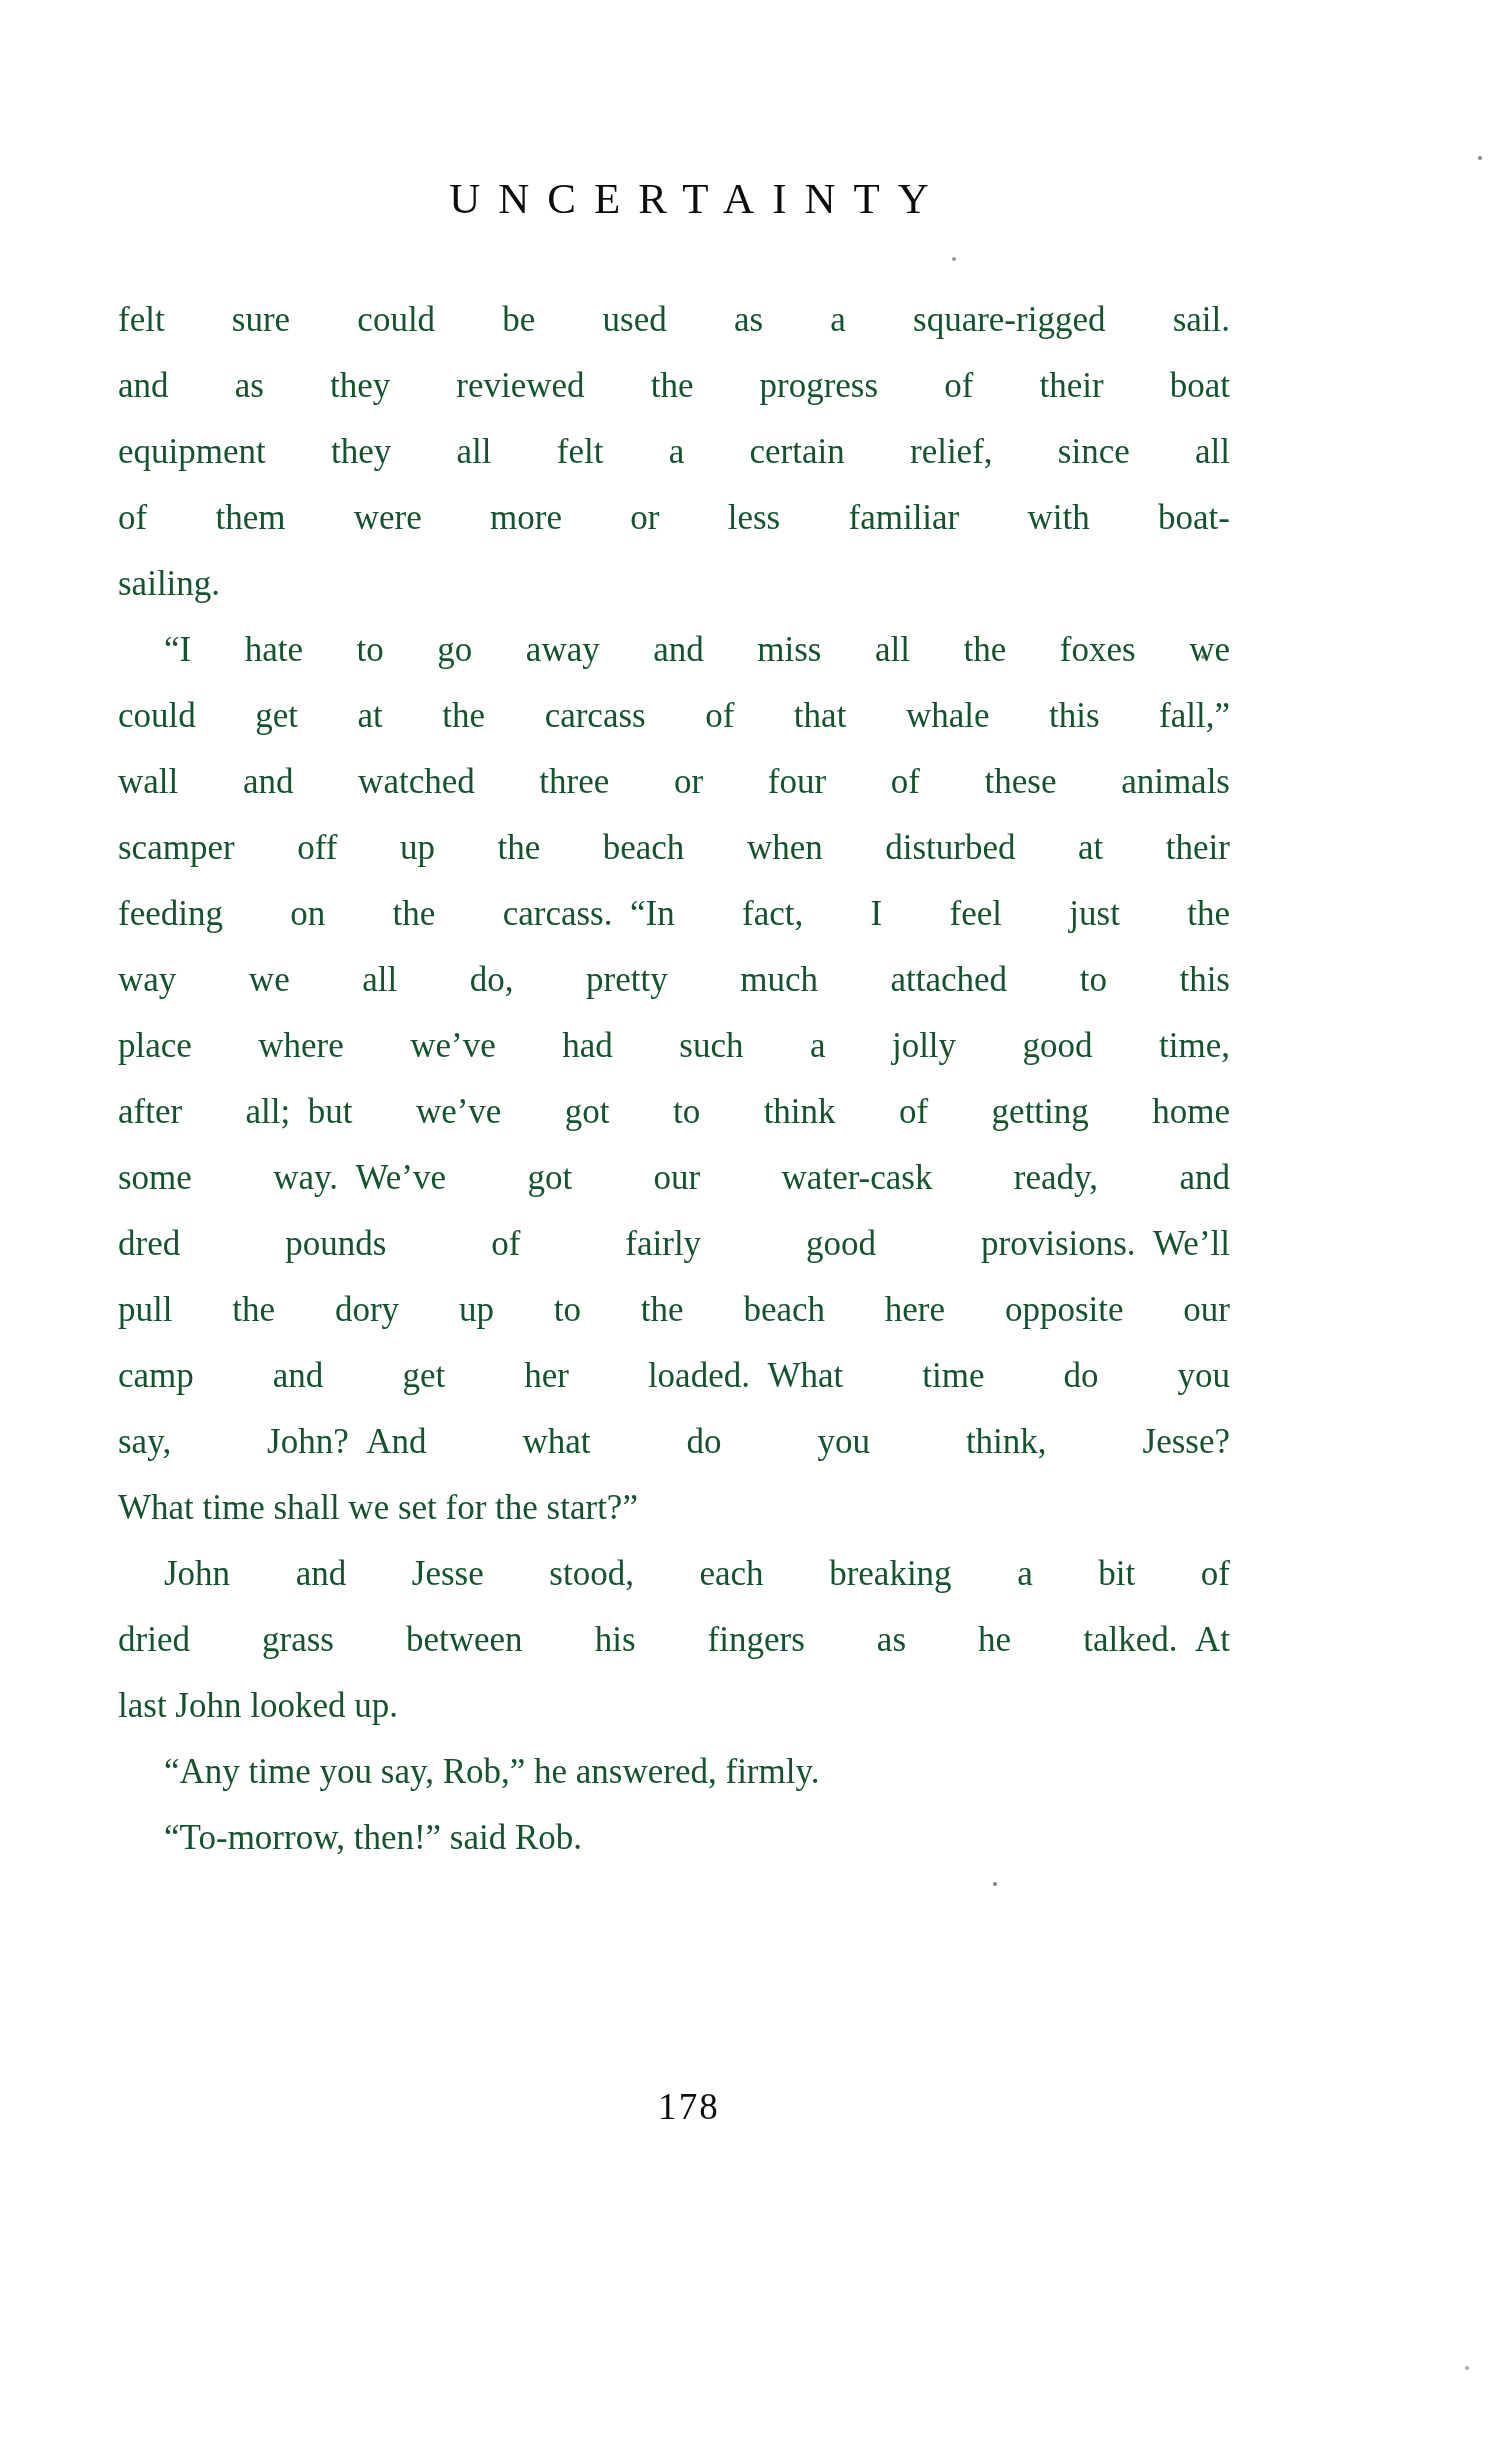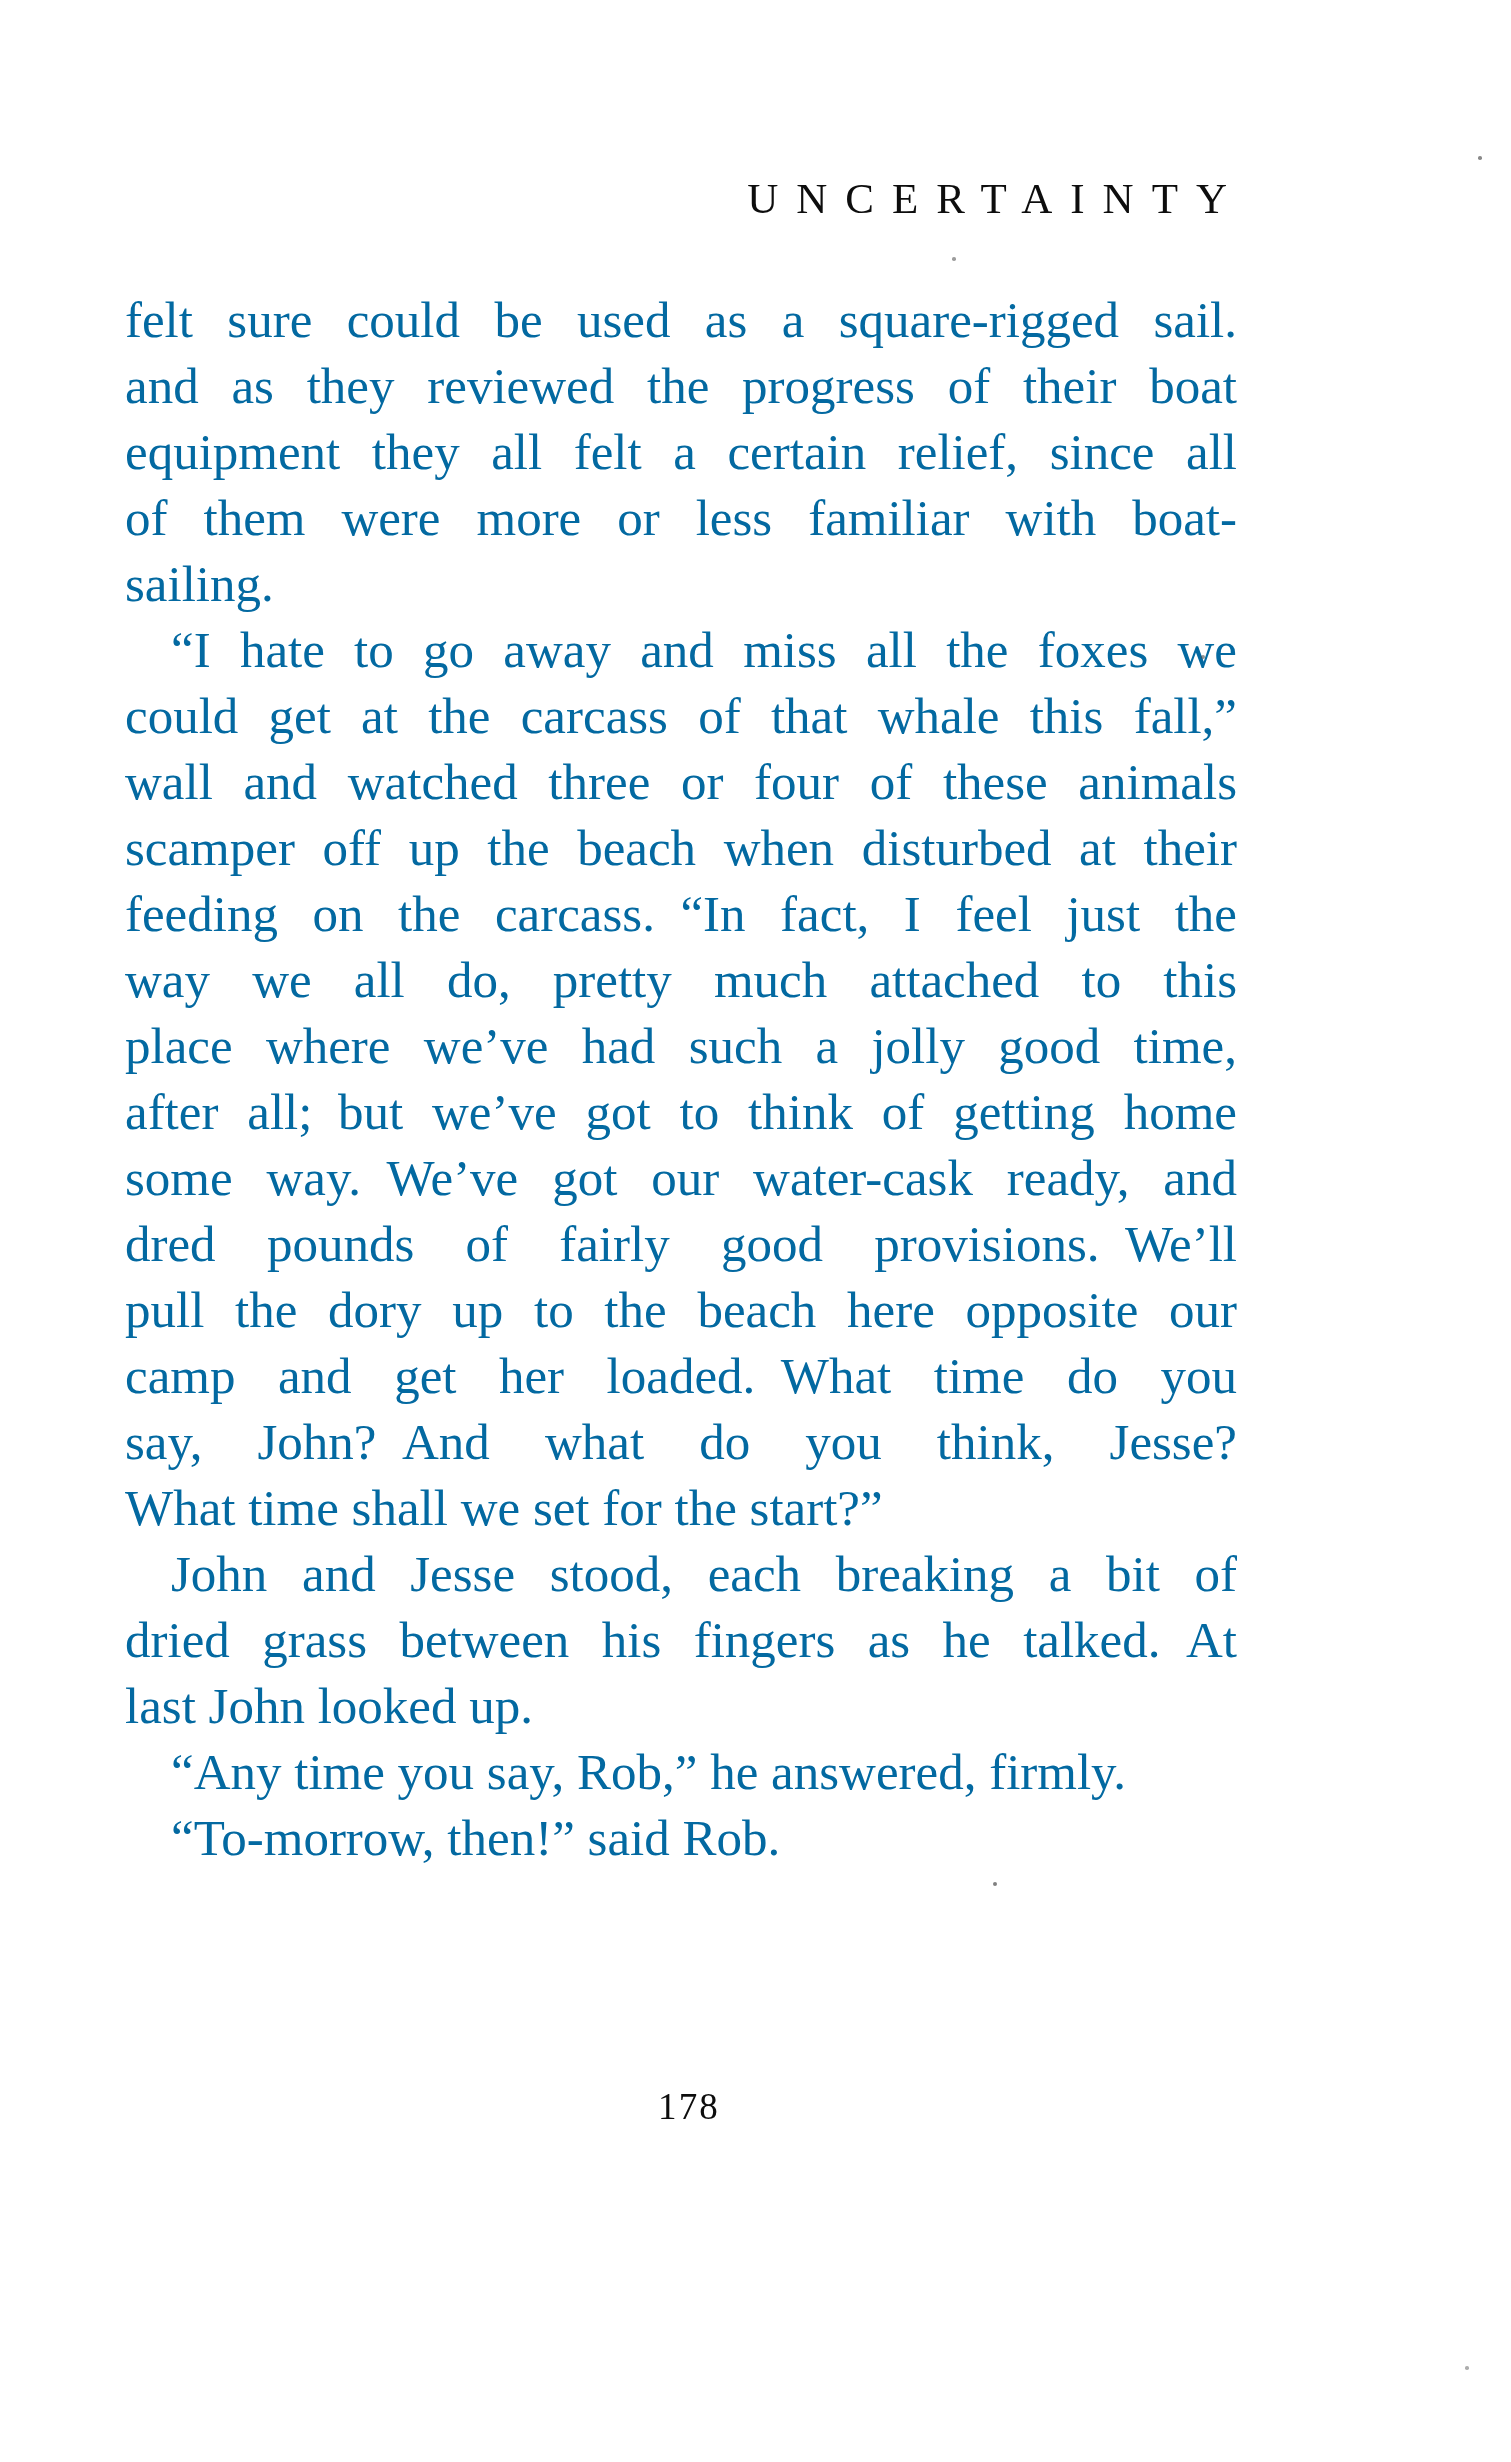--- a/index.html
+++ b/index.html
@@ -17,36 +17,36 @@
     background: #ffffff;
     color: #0d0d0d;
     font-family: "Liberation Serif", "DejaVu Serif", serif;
   }
   .page-title {
     position: absolute;
     top: 174px;
     left: 133px;
     width: 1112px;
     margin: 0;
-    text-align: right;
+    text-align: center;
     font-size: 43px;
     font-weight: normal;
     letter-spacing: 18px;
     padding-left: 18px; 
     color: #0d0d0d;
     box-sizing: border-box;
   }
   .body-text {
     position: absolute;
     top: 287px;
-    left: 125px;
+    left: 118px;
     width: 1112px;
-    font-size: 51px;
+    font-size: 35px;
     line-height: 66px;
-    color: #0369a1;
+    color: #14532d;
   }
   .line {
     height: 66px;
     white-space: pre-wrap;
   }
   .line.just {
     text-align: justify;
     text-align-last: justify;
   }
   .line.indent {

